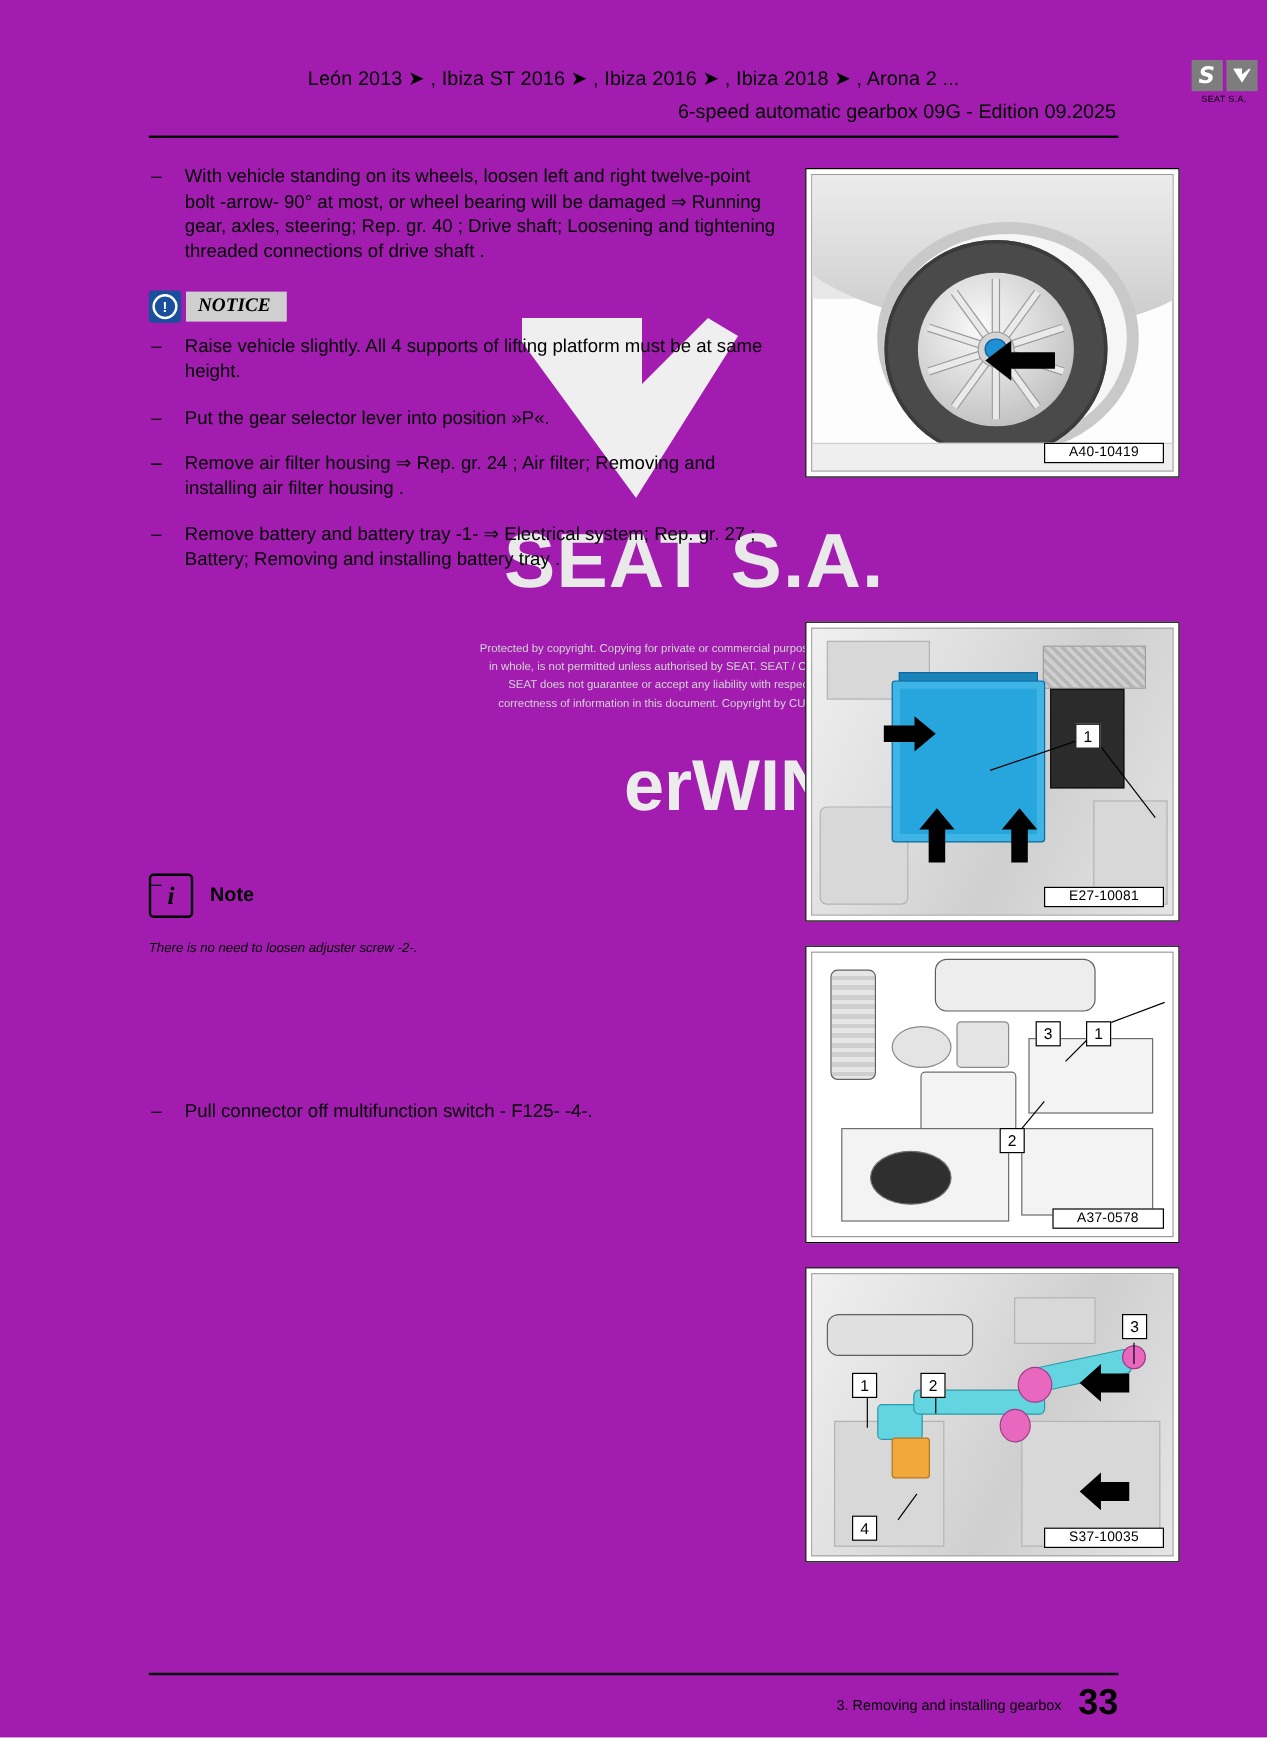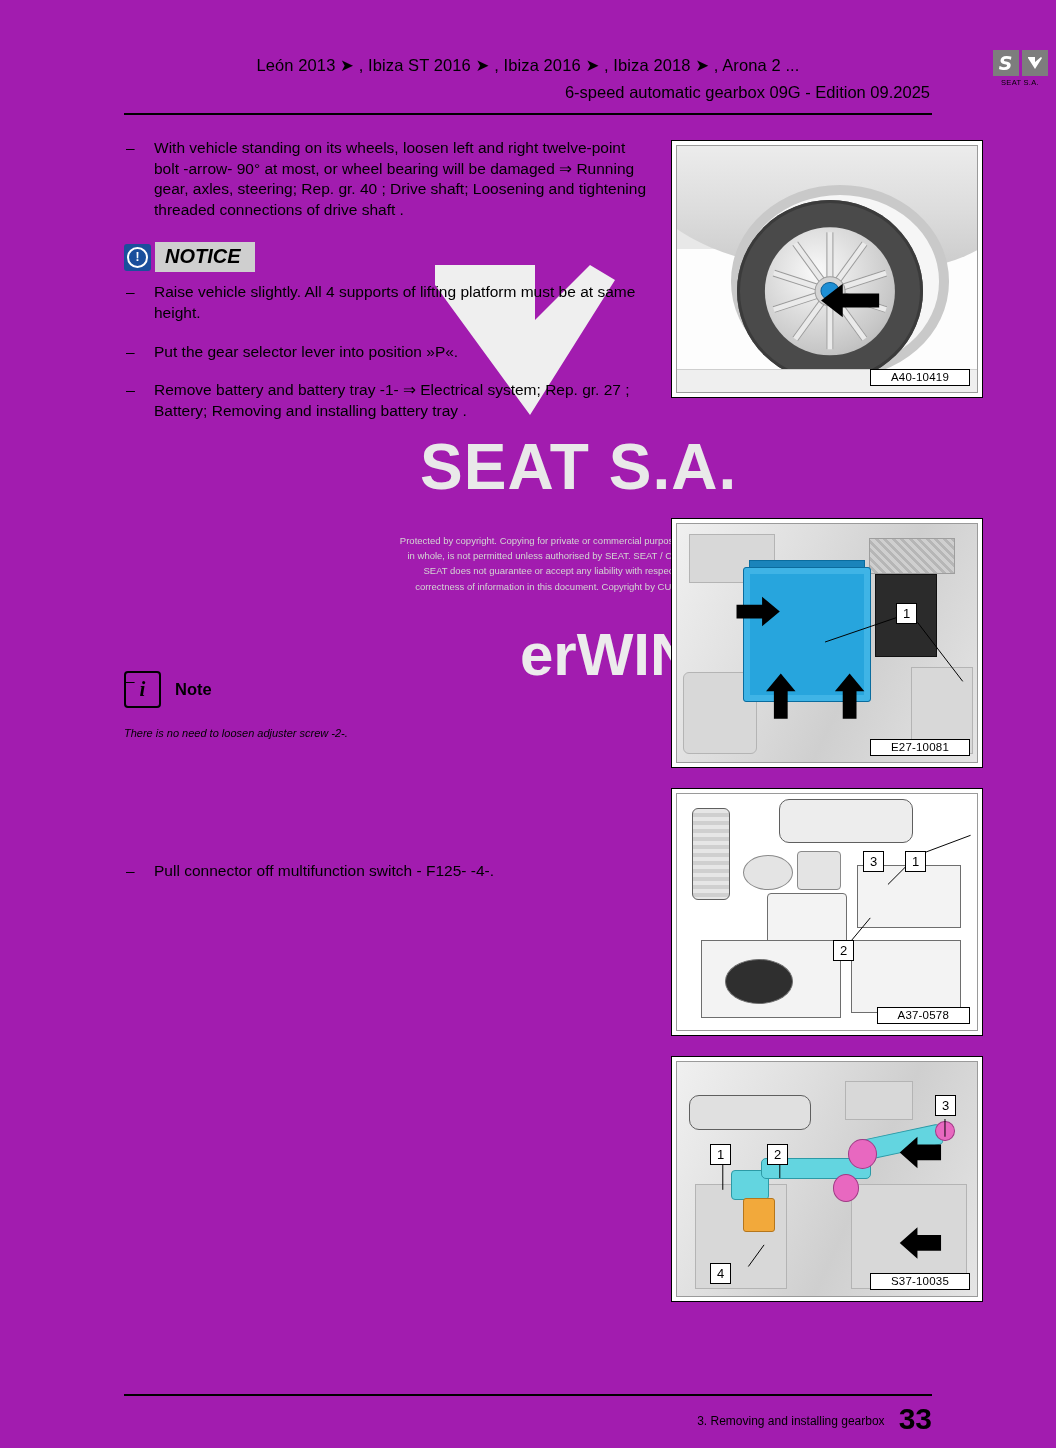--- a/index.html
+++ b/index.html
@@ -176,23 +176,24 @@
     display: flex;
     align-items: center;
     justify-content: center;
     line-height: 1;
   }
   .notice-label {
     background: #cfcfcf;
     color: #000;
     font-style: italic;
     font-weight: bold;
-    font-size: 20px;
+    font-size: 16px;
     padding: 3px 14px 4px 10px;
     margin-left: 4px;
+    font-family: Liberation Serif, serif;
   }
   .notice-text {
     font-size: 15.5px;
     font-weight: bold;
     margin-bottom: 22px;
     line-height: 1.3;
     position: relative;
   }
   .notice-text::after {
     content: "";
@@ -405,20 +406,21 @@
       <span class="dash">–</span>
       <span>Put the gear selector lever into position »P«.</span>
     </div>
 
     <div class="bullet">
       <span class="dash">–</span>
     </div>
 
     <div class="bullet">
       <span class="dash">–</span>
+      <span>Remove air filter housing ⇒  Rep. gr.  24 ; Air filter; Removing and installing air filter housing .</span>
     </div>
 
     <div class="bullet" style="margin-bottom:250px;">
       <span class="dash">–</span>
       <span>Remove battery and battery tray -1- ⇒  Electrical system; Rep. gr.  27 ; Battery; Removing and installing battery tray .</span>
     </div>
 
     <div class="bullet">
       <span class="dash">–</span>
     </div>

